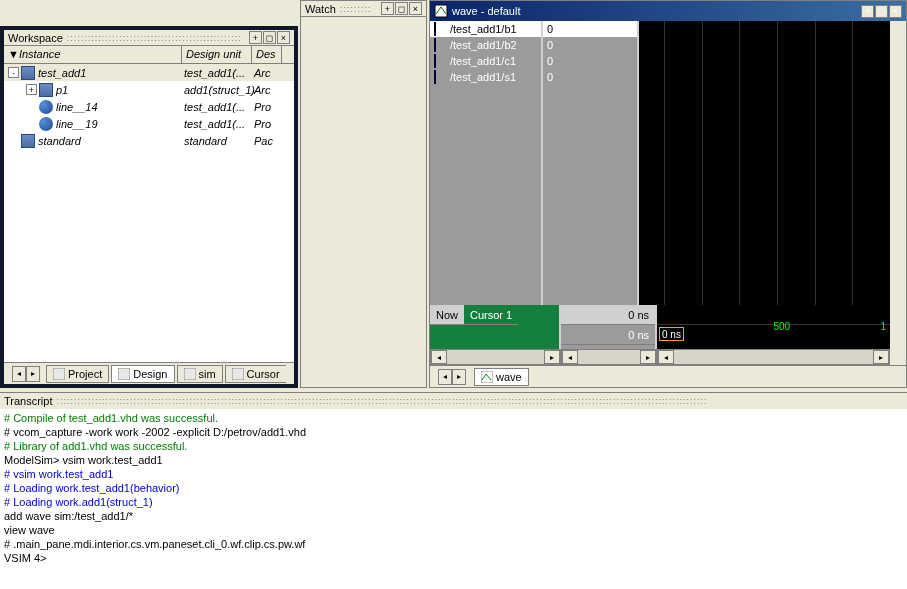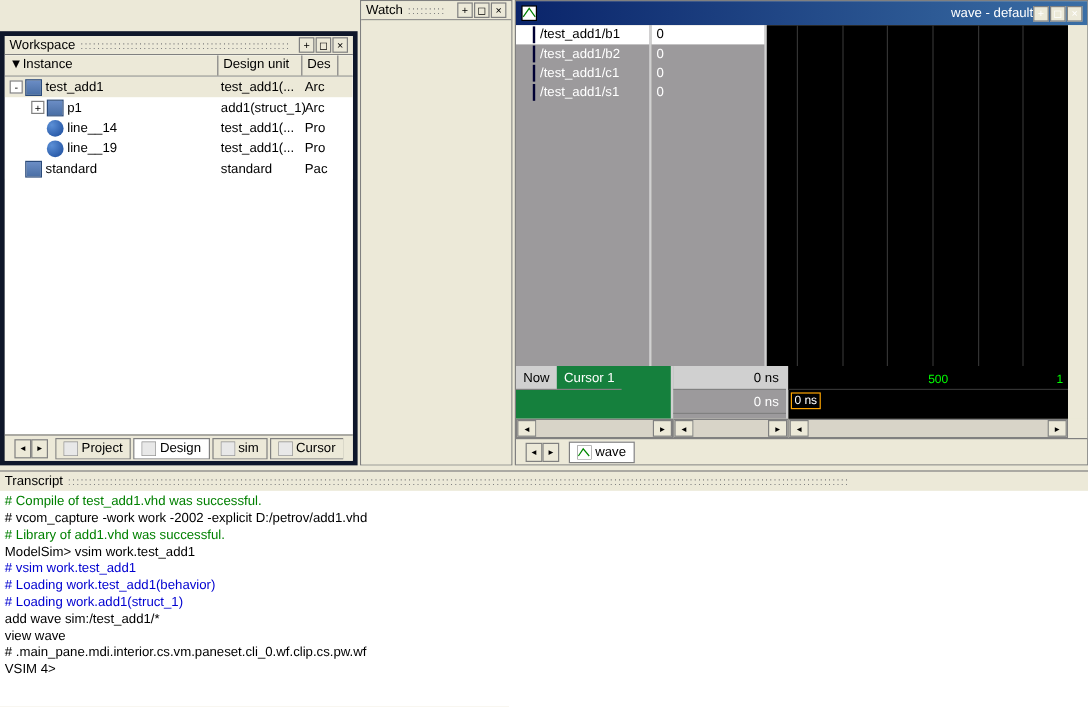--- a/index.html
+++ b/index.html
@@ -1,29 +1,29 @@
 <!DOCTYPE html>
 <html><head>
 <meta charset="utf-8">
 <style>
 * { box-sizing: border-box; margin: 0; padding: 0; font-family: Tahoma, Arial, sans-serif; font-size: 11px; }
 body { background: #ece9d8; width: 907px; height: 589px; overflow: hidden; display: flex; flex-direction: column; }
 .top-row { display: flex; height: 388px; }
 .workspace-panel { width: 298px; border: 4px solid #0f172a; display: flex; flex-direction: column; background: #ece9d8; margin-top: 26px; }
 .watch-panel { width: 127px; border: 1px solid #808080; margin-left: 2px; background: #ece9d8; display: flex; flex-direction: column; }
-.wave-panel { flex: 1; border: 1px solid #808080; margin-left: 2px; display: flex; flex-direction: column; background: #ece9d8; text-align: right; }
+.wave-panel { flex: 1; border: 1px solid #808080; margin-left: 2px; display: flex; flex-direction: column; background: #ece9d8; }
 .panel-header { height: 16px; display: flex; align-items: center; padding: 0 4px; background: #ece9d8; border-bottom: 1px solid #808080; }
 .panel-title { font-weight: normal; margin-right: 4px; }
 .dots { flex: 1; overflow: hidden; letter-spacing: 1px; color: #808080; font-size: 9px; white-space: nowrap; }
 .hdr-btns { display: flex; gap: 1px; }
 .hdr-btn { width: 13px; height: 13px; background: #ece9d8; border: 1px solid #808080; font-size: 9px; display: flex; align-items: center; justify-content: center; cursor: pointer; }
 .wave-title { background: linear-gradient(to right, #0a246a, #3a6ea5); color: white; height: 20px; display: flex; align-items: center; padding: 0 4px; }
 .wave-title-icon { width: 14px; height: 14px; margin-right: 4px; display: inline-block; }
 .wave-title-text { flex: 1; }
-.tree-area { flex: 1; background: #fff; overflow: auto; }
+.tree-area { flex: 1; background: #fff; overflow: auto; font-style: italic; }
 .tree-header { display: flex; background: #ece9d8; border-bottom: 1px solid #808080; height: 18px; }
 .tree-header > div { border-right: 1px solid #808080; padding: 2px 4px; font-size: 11px; }
 .tree-body { background: #fff; }
 .tree-row { display: flex; height: 17px; align-items: center; }
 .tree-row.selected { background: #ece9d8; }
 .tree-cell1 { width: 178px; display: flex; align-items: center; padding-left: 2px; }
 .tree-cell2 { width: 70px; padding-left: 2px; }
 .tree-cell3 { width: 30px; padding-left: 2px; }
 .expander { width: 11px; height: 11px; border: 1px solid #808080; font-size: 9px; display: flex; align-items: center; justify-content: center; margin-right: 2px; background: #fff; cursor: pointer; }
 .tree-icon { width: 14px; height: 14px; margin-right: 3px; display: inline-block; }
@@ -45,21 +45,21 @@
 .sig-icon { width: 12px; height: 12px; margin-right: 4px; display: inline-block; }
 .diamond { transform: rotate(45deg); background: linear-gradient(135deg,#5aa0e0,#2060c0); width: 9px; height: 9px; border: 1px solid #003; }
 .val-row { height: 16px; padding: 0 4px; color: #fff; display: flex; align-items: center; }
 .val-row.sel { background: #fff; color: #000; }
 .wave-footer { display: flex; height: 44px; }
 .wf-names { width: 131px; background: #15803d; display: flex; border-right: 2px solid #d0d0d0; }
 .wf-vals { width: 96px; background: #9c9a9c; display: flex; flex-direction: column; border-right: 2px solid #d0d0d0; }
 .wf-plot { flex: 1; background: #000; position: relative; }
 .wf-row { height: 20px; display: flex; align-items: center; justify-content: flex-end; padding: 0 6px; color: #fff; border-bottom: 1px solid #808080; }
 .wf-row.light { background: #d0d0d0; color: #000; }
-.ruler-tick { position: absolute; top: 6px; color: #0f0; font-size: 10px; }
+.ruler-tick { position: absolute; top: 16px; color: #0f0; font-size: 10px; }
 .grid-line { position: absolute; top: 0; bottom: 0; border-left: 1px solid #333; }
 .cursor-box { position: absolute; top: 22px; left: 2px; border: 1px solid #ffa500; color: #fff; font-size: 10px; padding: 0 2px; height: 14px; display: flex; align-items: center; }
 .hscroll { height: 16px; background: #ece9d8; display: flex; }
 .hscroll-part { border: 1px solid #808080; display: flex; }
 .hscroll-btn { width: 16px; height: 14px; background: #ece9d8; border: 1px solid #808080; display: flex; align-items: center; justify-content: center; font-size: 8px; cursor: pointer; }
 .hscroll-track { flex: 1; background: #d8d4c8; }
 .wave-tabs { height: 22px; display: flex; align-items: center; padding-left: 8px; gap: 4px; border-top: 1px solid #808080; }
 .splitter-h { height: 4px; background: #ece9d8; cursor: row-resize; }
 .transcript-panel { flex: 1; display: flex; flex-direction: column; border-top: 1px solid #808080; }
 .transcript-header { height: 16px; display: flex; align-items: center; padding: 0 4px; }

